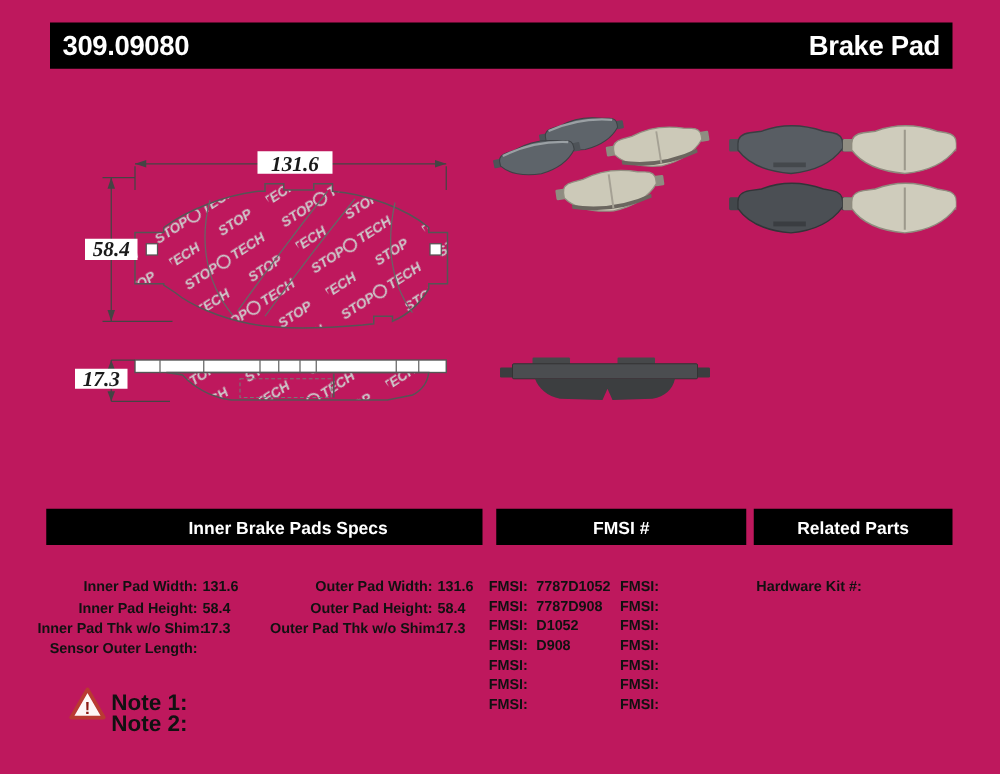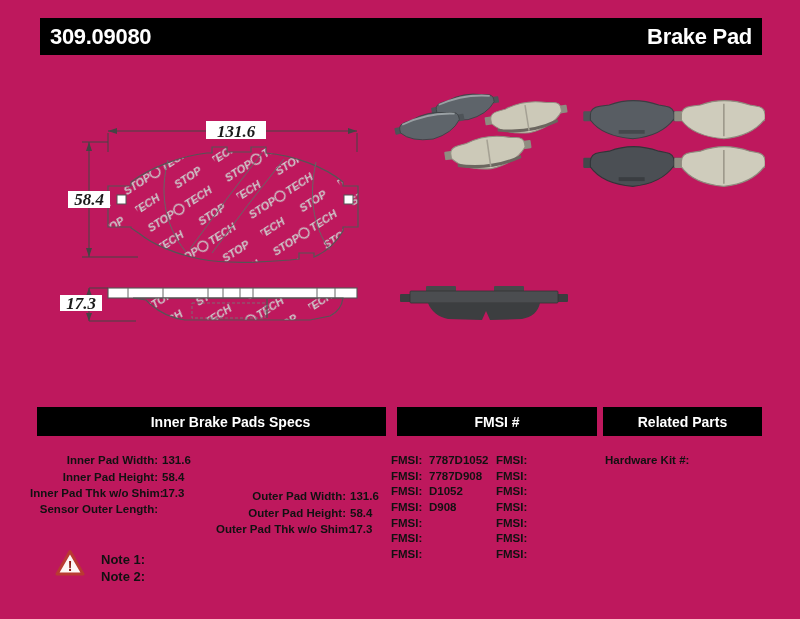--- a/index.html
+++ b/index.html
@@ -10,36 +10,36 @@
             color:#fff;display:flex;justify-content:space-between;align-items:center;
             padding:0 10px;box-sizing:border-box;font-weight:bold;font-size:22px;letter-spacing:-.3px;}
   
   .secbar{position:absolute;top:407px;height:29px;background:#000;color:#fff;font-weight:bold;
           font-size:14px;display:flex;align-items:center;justify-content:center;box-sizing:border-box;}
   #bar-pads{left:37px;width:349px;}
   #bar-pads .half{flex:1;text-align:center;padding-left:38px;}
   #bar-fmsi{left:397px;width:200px;}
   #bar-related{left:603px;width:159px;}
   
-  .spec-col{position:absolute;top:452px;font-size:11.5px;font-weight:bold;}
+  .spec-col{position:absolute;top:462px;font-size:11.5px;font-weight:bold;}
   .spec-row{display:flex;height:16.4px;align-items:center;white-space:nowrap;}
   .spec-label{width:128px;text-align:right;}
   .spec-value{margin-left:4px;}
   #inner-col{left:30px;}
-  #outer-col{left:216px;margin-top:36px;}
+  #outer-col{left:216px;}
   #outer-col .spec-label{width:130px;}
   .fmsi-col .spec-row{height:15.7px;}
   .fmsi-col .spec-label{width:36px;text-align:left;}
   .fmsi-col .spec-value{margin-left:2px;}
   #fmsi-col1{left:391px;}
   #fmsi-col2{left:496px;}
   #related-col{left:605px;}
   #related-col .spec-label{width:auto;text-align:left;}
   
-  .notes{position:absolute;left:101px;top:552px;font-size:13px;font-weight:bold;text-align:right;}
+  .notes{position:absolute;left:89px;top:552px;font-size:18px;font-weight:bold;text-align:right;}
   .notes .note-row{height:17px;display:flex;}
   .warn{position:absolute;left:55px;top:549px;}
   
   .dim-line{stroke:#444;stroke-width:1;fill:none;}
   .dim-arrow{fill:#444;stroke:none;}
   .dim-text{font-family:"Liberation Serif",serif;font-style:italic;font-weight:bold;
             font-size:17px;fill:#1a1a1a;}
   .outline{stroke:#555;stroke-width:1.2;fill:url(#wm);}
   .inner-line{stroke:#666;stroke-width:1;fill:none;}
   .hole{fill:#fff;stroke:#555;stroke-width:1;}

